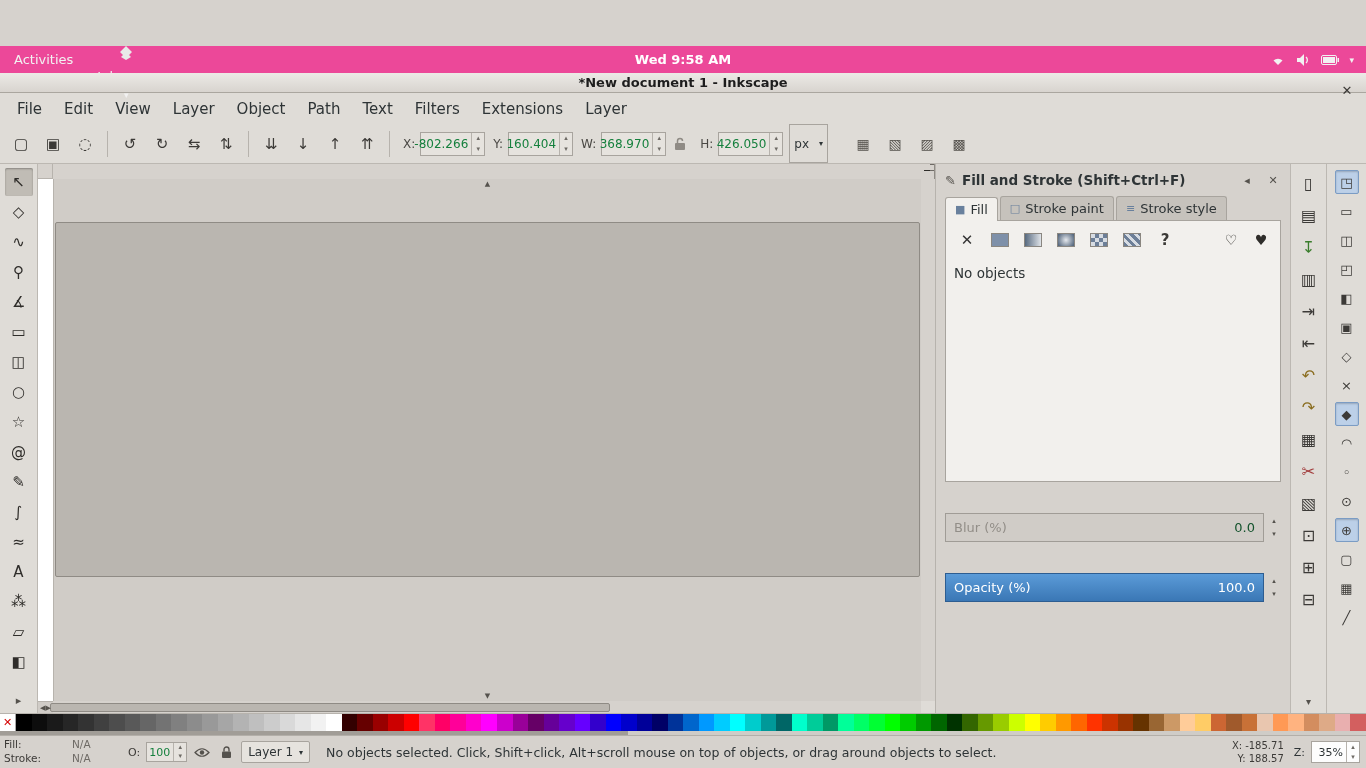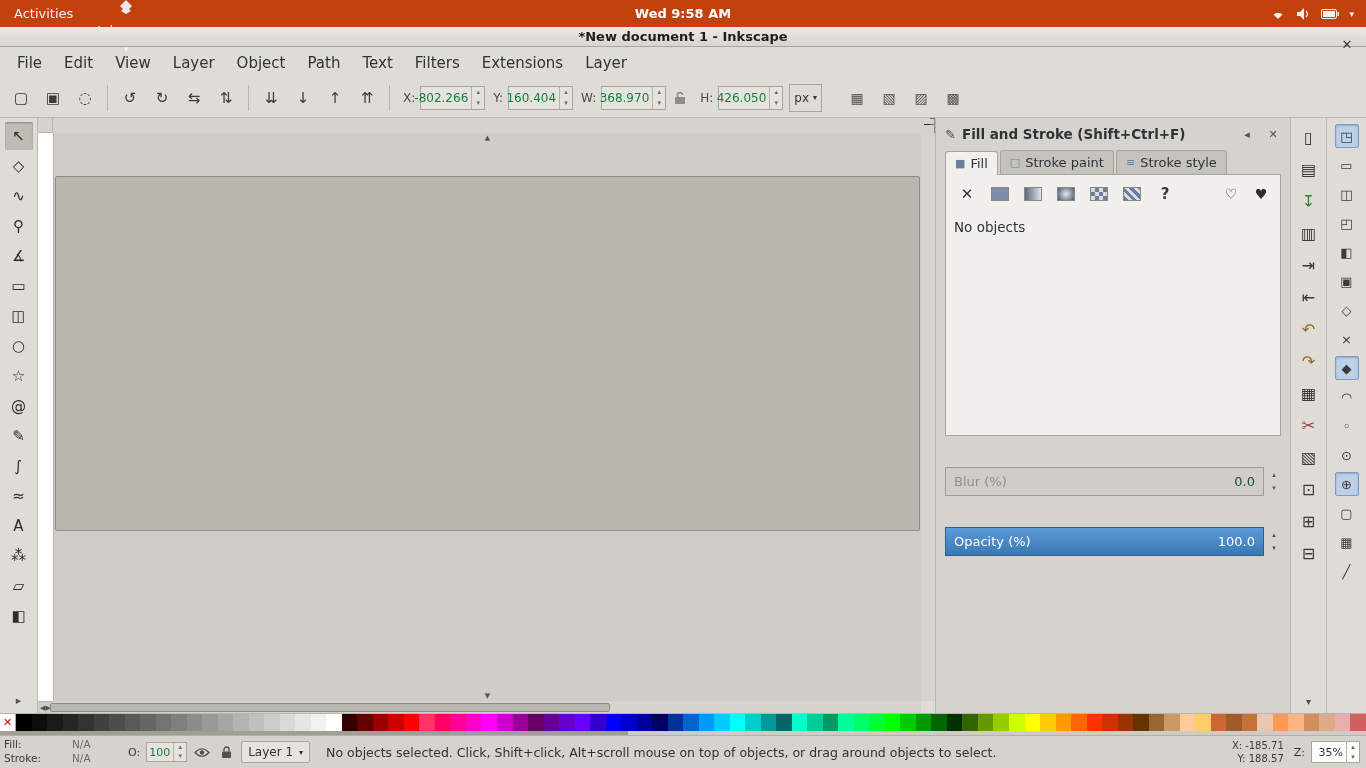--- a/index.html
+++ b/index.html
@@ -1,21 +1,21 @@
 <!DOCTYPE html>
 <html><head>
 <meta charset="utf-8">
 <style>
   * { margin:0; padding:0; box-sizing:border-box; }
   html,body { width:1366px; height:768px; overflow:hidden; }
   body { font-family:"DejaVu Sans","Liberation Sans",sans-serif; font-size:13px; color:#2e3436; background:#d6d2cd; }
   .screen { width:1366px; height:768px; display:flex; flex-direction:column; }
 
   
-  .gnome-bar { height:27px; background:#c2410c; color:#f2f2f2; display:flex; align-items:center; font-size:13px; flex:0 0 auto; }
+  .gnome-bar { height:27px; background:#ec4899; color:#f2f2f2; display:flex; align-items:center; font-size:13px; flex:0 0 auto;margin-top:46px; }
   .gb-left { display:flex; align-items:center; }
   .gb-activities { padding:0 14px; height:27px; display:flex; align-items:center; }
   .gb-app { display:flex; align-items:center; gap:6px; padding:0 10px; height:27px;flex-direction:column; }
   .gb-clock { position:absolute; left:0; right:0; top:0; height:27px; display:flex; align-items:center; justify-content:center; pointer-events:none; color:#fff; font-weight:bold;}
   .gb-wrap { position:relative; height:27px; }
   .gb-right { margin-left:auto; display:flex; align-items:center; gap:10px; padding:0 12px; }
   .gb-right svg { display:block; }
 
   
   .title-bar { height:20px; background:linear-gradient(#eceae6,#d8d4cf); border-bottom:1px solid #aaa69f; display:flex; align-items:center; justify-content:center; position:relative; flex:0 0 auto; }
@@ -29,21 +29,21 @@
   
   .toolbar { height:40px; background:#dfdcd7; border-bottom:1px solid #bcb8b2; display:flex; align-items:center; padding:0 6px; gap:2px; flex:0 0 auto; }
   .tbtn { width:30px; height:30px; display:flex; align-items:center; justify-content:center; font-size:15px; color:#3c3a37; border-radius:2px; }
   .tsep { width:1px; height:26px; background:#b7b3ad; margin:0 5px; }
   .spin-label { color:#4a4844; margin:0 3px 0 6px; font-size:12px; }
   .spinbox { display:flex; height:24px; border:1px solid #a8a49e; background:#e6e3de; }
   .spin-value { width:50px; display:flex; align-items:center; justify-content:flex-end; padding-right:3px; font-size:12px; color:#15803d; }
   .spin-arrows { width:13px; display:flex; flex-direction:column; border-left:1px solid #b7b3ad; }
   .spin-arrows span { flex:1; display:flex; align-items:center; justify-content:center; font-size:7px; color:#6e6a65; line-height:1; }
   .lock-btn { width:20px; height:24px; display:flex; align-items:center; justify-content:center; margin:0 2px; }
-  .unit-combo { display:flex; align-items:center; height:28px; border:1px solid #a8a49e; background:#dfdcd7; padding:0 4px; gap:4px; margin-left:4px; font-size:12px; }
+  .unit-combo { display:flex; align-items:center; height:39px; border:1px solid #a8a49e; background:#dfdcd7; padding:0 4px; gap:10px; margin-left:4px; font-size:12px; }
   .affect-group { margin-left:18px; display:flex; gap:2px; }
   .affect-group .tbtn { font-size:14px; color:#55524d; }
 
   
   .main { flex:1 1 auto; display:flex; min-height:0; }
 
   
   .toolbox { width:38px; background:#dfdcd7; border-right:1px solid #bcb8b2; display:flex; flex-direction:column; align-items:center; padding-top:4px; gap:2px; }
   .tool { width:28px; height:28px; display:flex; align-items:center; justify-content:center; font-size:15px; color:#2f2d2a; border-radius:2px; }
   .tool.active { background:#c0bcb5; box-shadow:inset 0 1px 2px rgba(0,0,0,.3); }

